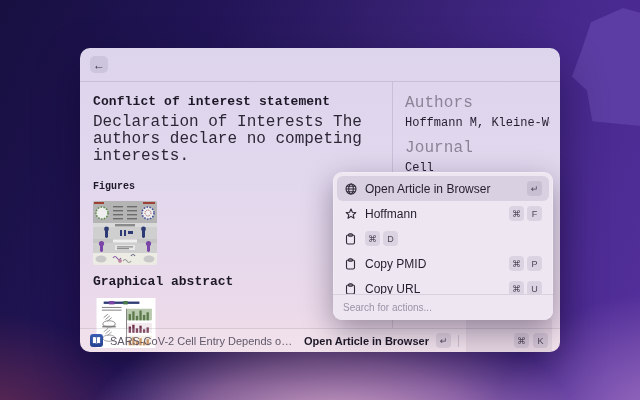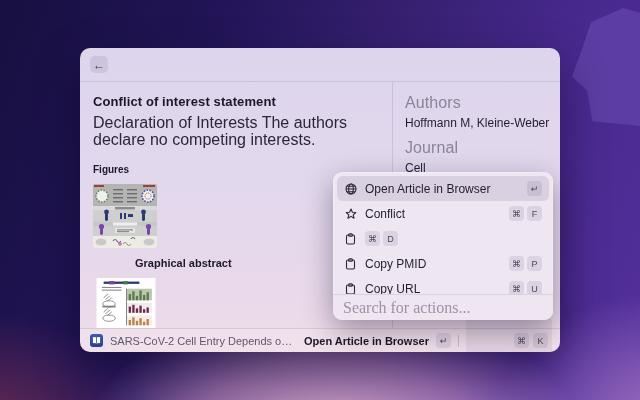--- a/index.html
+++ b/index.html
@@ -23,28 +23,28 @@
     position:absolute; left:80px; top:48px; width:480px; height:304px;
     border-radius:10px; overflow:hidden;
     background:linear-gradient(180deg,#ddd5ec 0%, #e2d8ee 45%, #e9d9ea 80%, #efdce8 100%);
     box-shadow:0 18px 45px rgba(10,5,30,0.45);
     display:flex; flex-direction:column;
   }
   .win-header { height:34px; flex:0 0 34px; display:flex; align-items:center; padding:0 10px;
     border-bottom:1px solid rgba(40,30,60,0.12); }
   .back-btn { width:18px; height:17px; border-radius:5px; background:rgba(60,45,90,0.10);
     display:flex; align-items:center; justify-content:center; font-size:12px; color:#3a3442; cursor:default; }
-  .win-body { flex:1 1 auto; display:flex; min-height:0; }
+  .win-body { flex:1 1 auto; display:flex; min-height:0;font-family:Liberation Mono, monospace; }
   .main-col { flex:1 1 auto; padding:12px 14px 0 13px; min-width:0; }
   .side-col { flex:0 0 168px; border-left:1px solid rgba(40,30,60,0.12); padding:12px 10px 0 12px; min-width:0; }
   h1.sec-title { font-size:13px; font-weight:bold; color:#1d1827; letter-spacing:.1px; }
   .sec-body { font-size:16px; color:#2c2736; line-height:17px; margin-top:5px; max-width:292px; }
   h2.figures-title { font-size:10px; font-weight:bold; color:#1d1827; margin-top:16px; }
   .thumb { margin-top:9px; border-radius:2px; overflow:hidden; display:block; }
-  .fig-caption { font-size:11px; font-weight:bold; color:#1d1827; margin-top:9px;margin-left:42px; }
+  .fig-caption { font-size:13px; font-weight:bold; color:#1d1827; margin-top:9px; }
   .side-field { margin-bottom:9px; }
   .side-label { font-size:16px; color:#8b8496; letter-spacing:.1px; }
   .side-value { font-size:12px; color:#231e2e; margin-top:4px; white-space:nowrap; overflow:hidden; }
   
   .status-bar { flex:0 0 24px; height:24px; display:flex; align-items:center; gap:7px;
     padding:0 8px 0 10px; border-top:1px solid rgba(40,30,60,0.12); background:rgba(255,255,255,0.16); }
   .app-icon { width:13px; height:13px; border-radius:3px; background:linear-gradient(180deg,#3a5cb4,#27418f);
     display:flex; align-items:center; justify-content:center; flex:0 0 13px; }
   .sb-title { font-size:11px; color:#5f5869; white-space:nowrap; overflow:hidden; text-overflow:ellipsis; flex:1 1 auto; }
   .sb-primary { font-size:11px; font-weight:bold; color:#1d1827; white-space:nowrap; }
@@ -67,21 +67,21 @@
   }
   .menu-list { flex:1 1 auto; padding:4px 4px 0 4px; overflow:hidden; }
   .menu-item { height:25px; display:flex; align-items:center; gap:8px; padding:0 7px; border-radius:6px; }
   .menu-item.selected { background:rgba(95,75,125,0.14); }
   .mi-icon { width:13px; display:flex; align-items:center; justify-content:center; flex:0 0 13px; color:#2e2937; }
   .mi-label { font-size:12px; color:#231e2e; flex:1 1 auto; white-space:nowrap; overflow:hidden; }
   .mi-keys { display:flex; gap:3px; }
   .popup-search { flex:0 0 26px; border-top:1px solid rgba(40,30,60,0.10); background:#eee6f1;
     display:flex; align-items:center; padding:0 10px; }
   .popup-search input { width:100%; border:none; outline:none; background:transparent;
-    font-family:Liberation Serif, serif; font-size:16px; color:#231e2e; }
+    font-family:Liberation Sans, sans-serif; font-size:10px; color:#231e2e; }
   .popup-search input::placeholder { color:#9b93a7; }
   svg { display:block; }
 </style>
 </head>
 <body>
 
 <div class="wp-shape"></div>
 
 <div class="window">
 
@@ -253,21 +253,21 @@
           <kbd class="key">↵</kbd>
         </span>
     </div>
 
     <div class="menu-item">
       <span class="mi-icon">
         <svg width="12" height="12" viewBox="0 0 12 12" fill="none" stroke="#2e2937" stroke-width="1.1" stroke-linejoin="round">
           <path d="M6 1 L7.4 4.2 10.8 4.5 8.2 6.8 9 10.2 6 8.4 3 10.2 3.8 6.8 1.2 4.5 4.6 4.2 Z"></path>
         </svg>
       </span>
-      <span class="mi-label">Conflict</span>
+      <span class="mi-label">Hoffmann</span>
       <span class="mi-keys">
         <kbd class="key">⌘</kbd>
         <kbd class="key">F</kbd>
       </span>
     </div>
 
     <div class="menu-item">
       <span class="mi-icon">
         <svg width="11" height="12" viewBox="0 0 11 12" fill="none" stroke="#2e2937" stroke-width="1.1">
           <rect x="1.5" y="2" width="8" height="9" rx="1.5"></rect>

